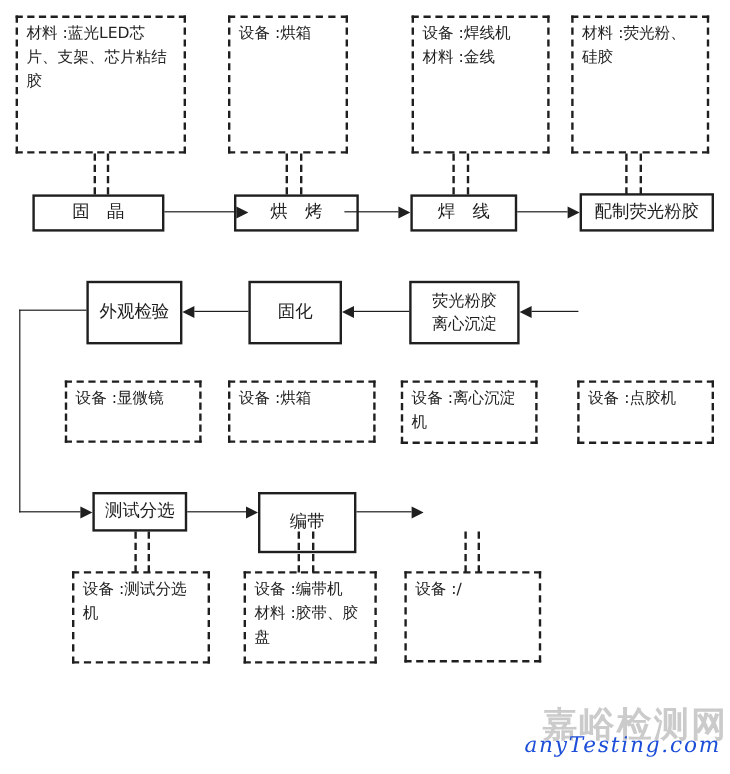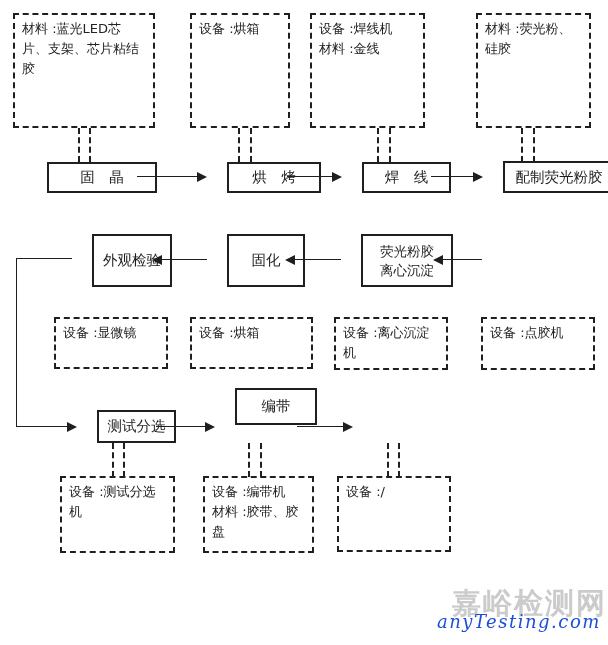--- a/index.html
+++ b/index.html
@@ -7,21 +7,21 @@
     position:relative;width:608px;height:645px;background:#ffffff;overflow:hidden;
     font-family:"DejaVu Sans","Liberation Sans",sans-serif;color:#232323;
   }
   .info{
     position:absolute;border:2px dashed #1f1f1f;box-sizing:border-box;
     padding:4px 7px;font-size:13px;line-height:20px;color:#232323;
   }
   .node{
     position:absolute;border:2.5px solid #1f1f1f;box-sizing:border-box;
     display:flex;align-items:center;justify-content:center;text-align:center;
-    font-size:14.5px;line-height:19px;color:#1d1d1d;margin-left:20px;
+    font-size:14.5px;line-height:19px;color:#1d1d1d;
   }
   .hline{position:absolute;height:0;border-top:1.5px solid #1f1f1f;}
   .vline{position:absolute;width:0;border-left:1.5px solid #1f1f1f;}
   .vdash{position:absolute;width:0;height:34px;border-left:2px dashed #1f1f1f;}
   .arr-r{position:absolute;width:0;height:0;border-top:5px solid transparent;
     border-bottom:5px solid transparent;border-left:10px solid #1f1f1f;}
   .arr-l{position:absolute;width:0;height:0;border-top:5px solid transparent;
     border-bottom:5px solid transparent;border-right:10px solid #1f1f1f;}
   .caption{
     position:absolute;left:85px;top:608px;font-size:15.5px;font-weight:bold;
@@ -44,41 +44,41 @@
 
   <div class="wm1">嘉峪检测网</div>
   <div class="wm2">anyTesting.com</div>
 
   <div class="info" style="left:13px;top:13px;width:142px;height:115px">
     <div>材料 :蓝光LED芯片、支架、芯片粘结胶</div>
   </div>
   <div class="info" style="left:190px;top:13px;width:100px;height:115px">
     <div>设备 :烘箱</div>
   </div>
-  <div class="info" style="left:310px;top:13px;width:115px;height:115px">
+  <div class="info" style="left:343px;top:13px;width:115px;height:115px">
     <div>设备 :焊线机</div>
     <div>材料 :金线</div>
   </div>
   <div class="info" style="left:476px;top:13px;width:115px;height:115px">
     <div>材料 :荧光粉、硅胶</div>
   </div>
 
   <div class="vdash" style="left:78px;top:128px"></div>
   <div class="vdash" style="left:89px;top:128px"></div>
   <div class="vdash" style="left:238px;top:128px"></div>
   <div class="vdash" style="left:250px;top:128px"></div>
   <div class="vdash" style="left:377px;top:128px"></div>
   <div class="vdash" style="left:389px;top:128px"></div>
   <div class="vdash" style="left:521px;top:128px"></div>
   <div class="vdash" style="left:533px;top:128px"></div>
 
   <div class="node" style="left:27px;top:162px;width:110px;height:31px">
     <span>固　晶</span>
   </div>
-  <div class="node" style="left:207px;top:162px;width:94px;height:31px">
+  <div class="node" style="left:195px;top:162px;width:104px;height:31px">
     <span>烘　烤</span>
   </div>
   <div class="node" style="left:342px;top:162px;width:89px;height:31px">
     <span>焊　线</span>
   </div>
   <div class="node" style="left:483px;top:161px;width:112px;height:32px">
     <span>配制荧光粉胶</span>
   </div>
 
   <div class="hline" style="left:137px;top:176px;width:60px"></div>
@@ -122,21 +122,21 @@
   <div class="info" style="left:334px;top:317px;width:114px;height:53px">
     <div>设备 :离心沉淀机</div>
   </div>
   <div class="info" style="left:481px;top:317px;width:114px;height:53px">
     <div>设备 :点胶机</div>
   </div>
 
   <div class="node" style="left:77px;top:410px;width:79px;height:33px">
     <span>测试分选</span>
   </div>
-  <div class="node" style="left:215px;top:388px;width:82px;height:37px">
+  <div class="node" style="left:215px;top:410px;width:82px;height:51px">
     <span>编带</span>
   </div>
 
   <div class="hline" style="left:156px;top:426px;width:49px"></div>
   <div class="arr-r" style="left:205px;top:422px"></div>
   <div class="hline" style="left:297px;top:426px;width:46px"></div>
   <div class="arr-r" style="left:343px;top:422px"></div>
 
   <div class="vdash" style="left:112px;top:443px"></div>
   <div class="vdash" style="left:123px;top:443px"></div>

